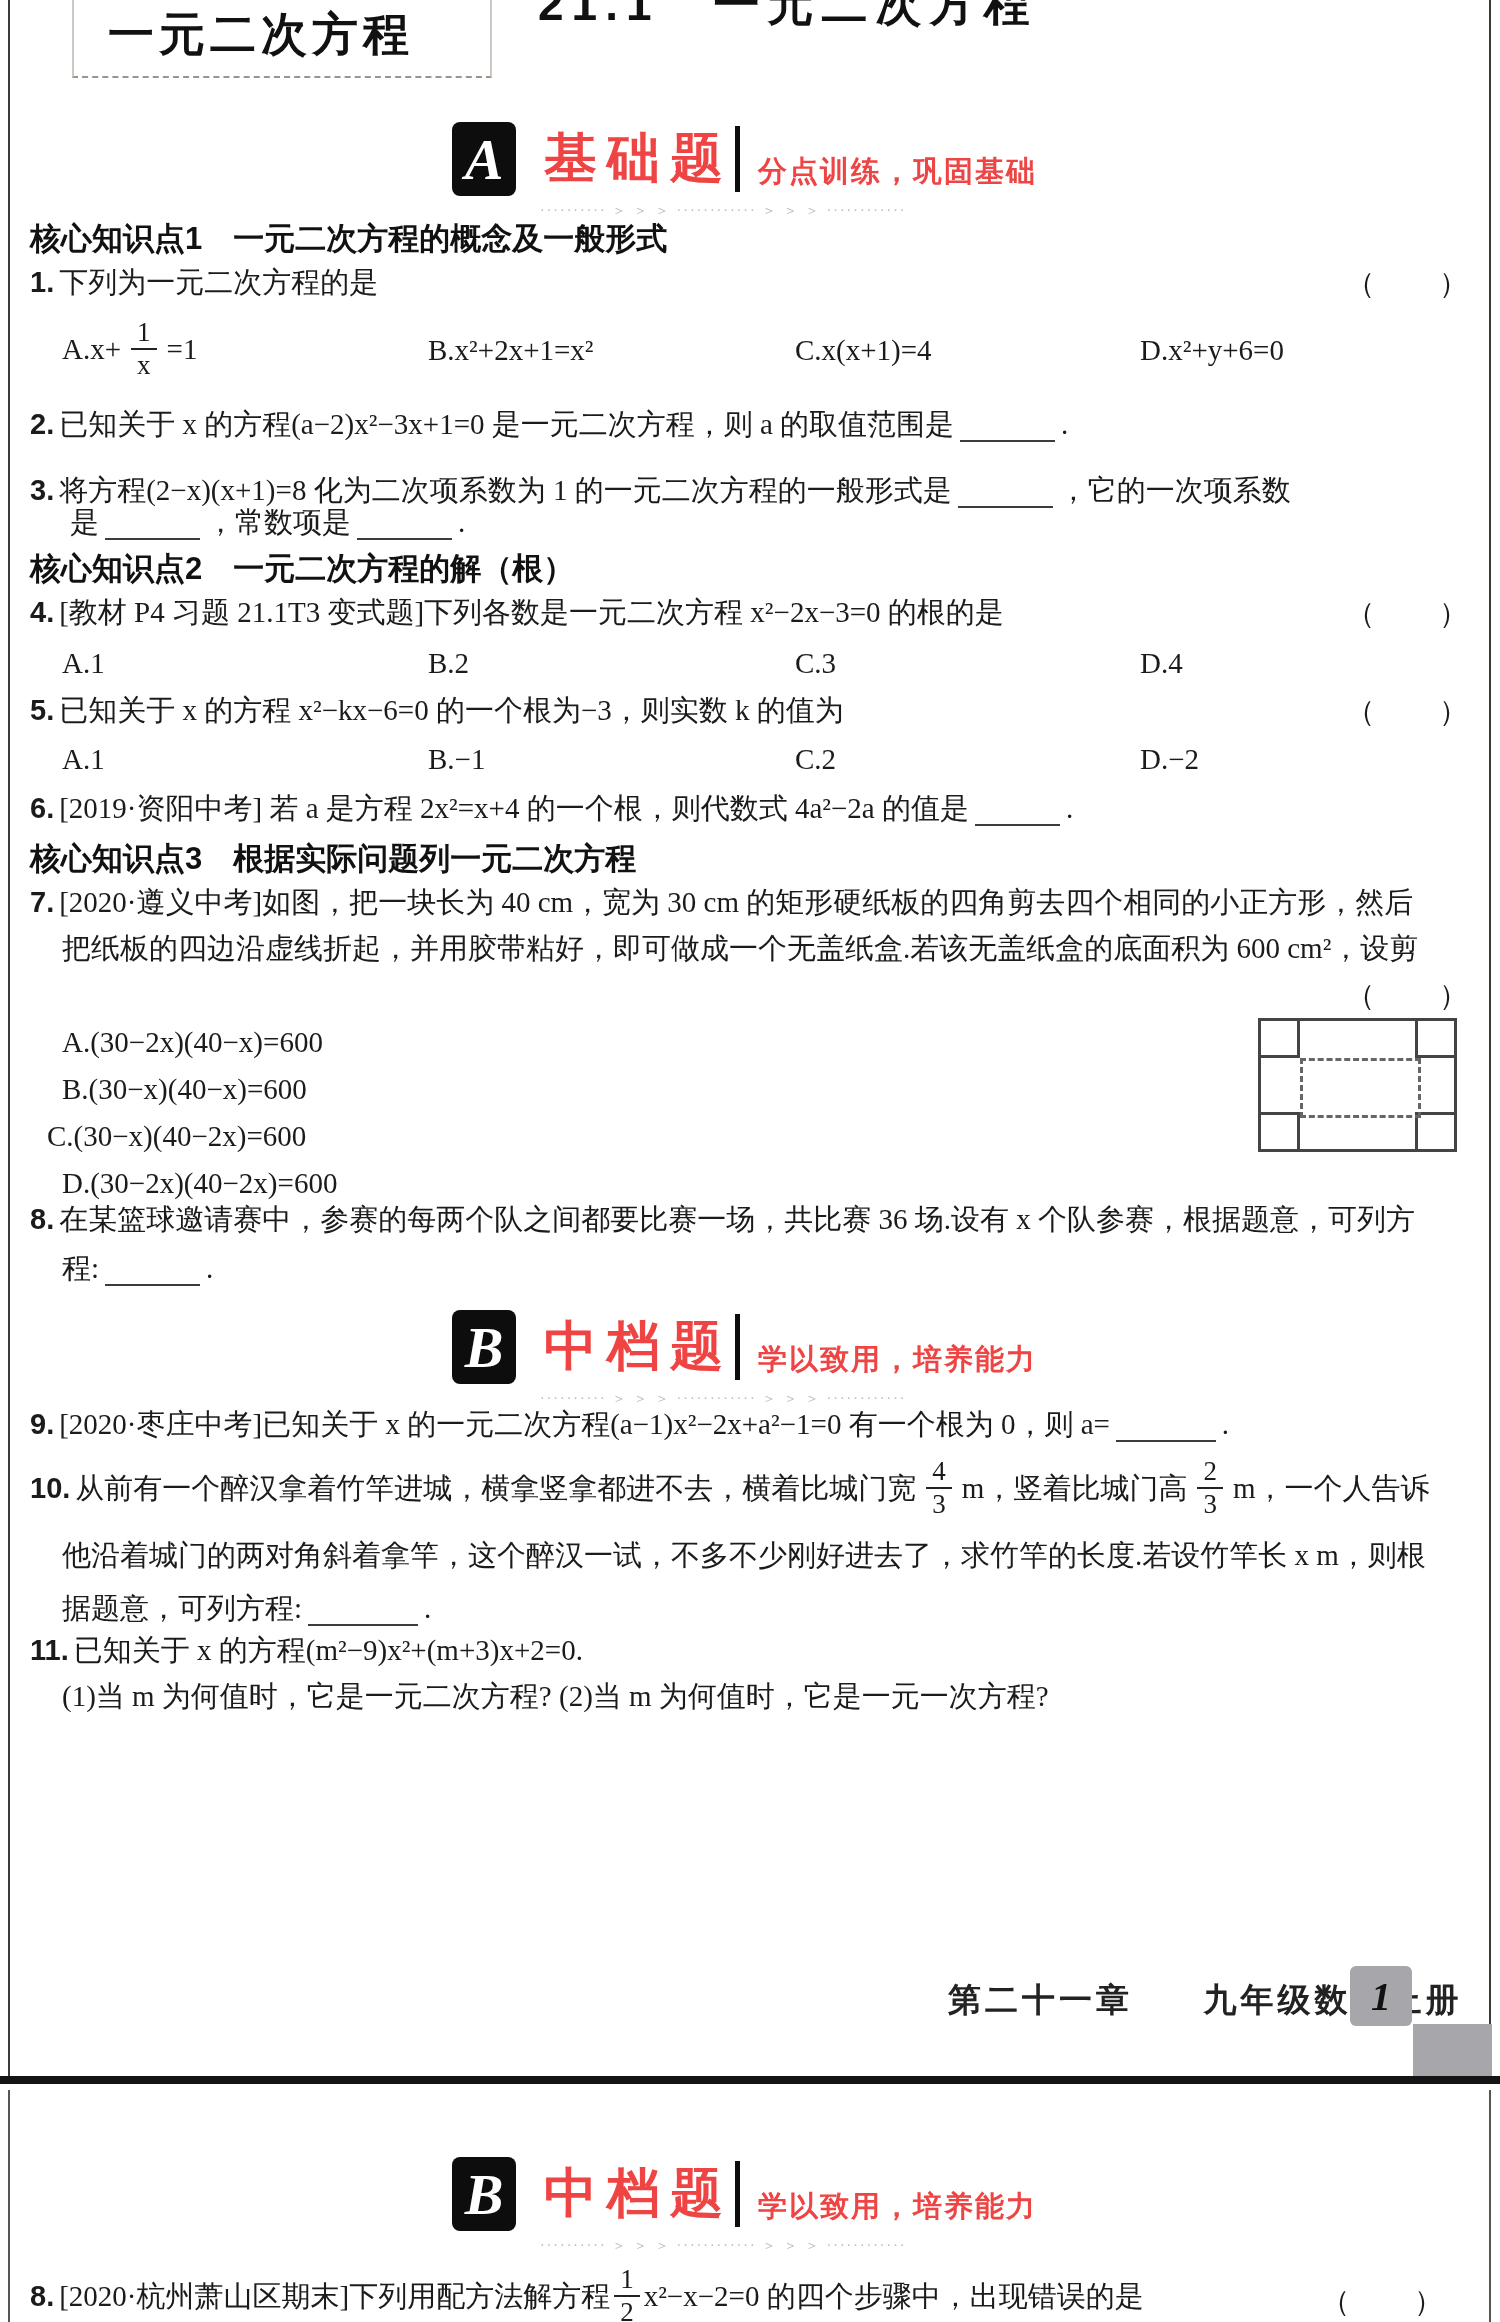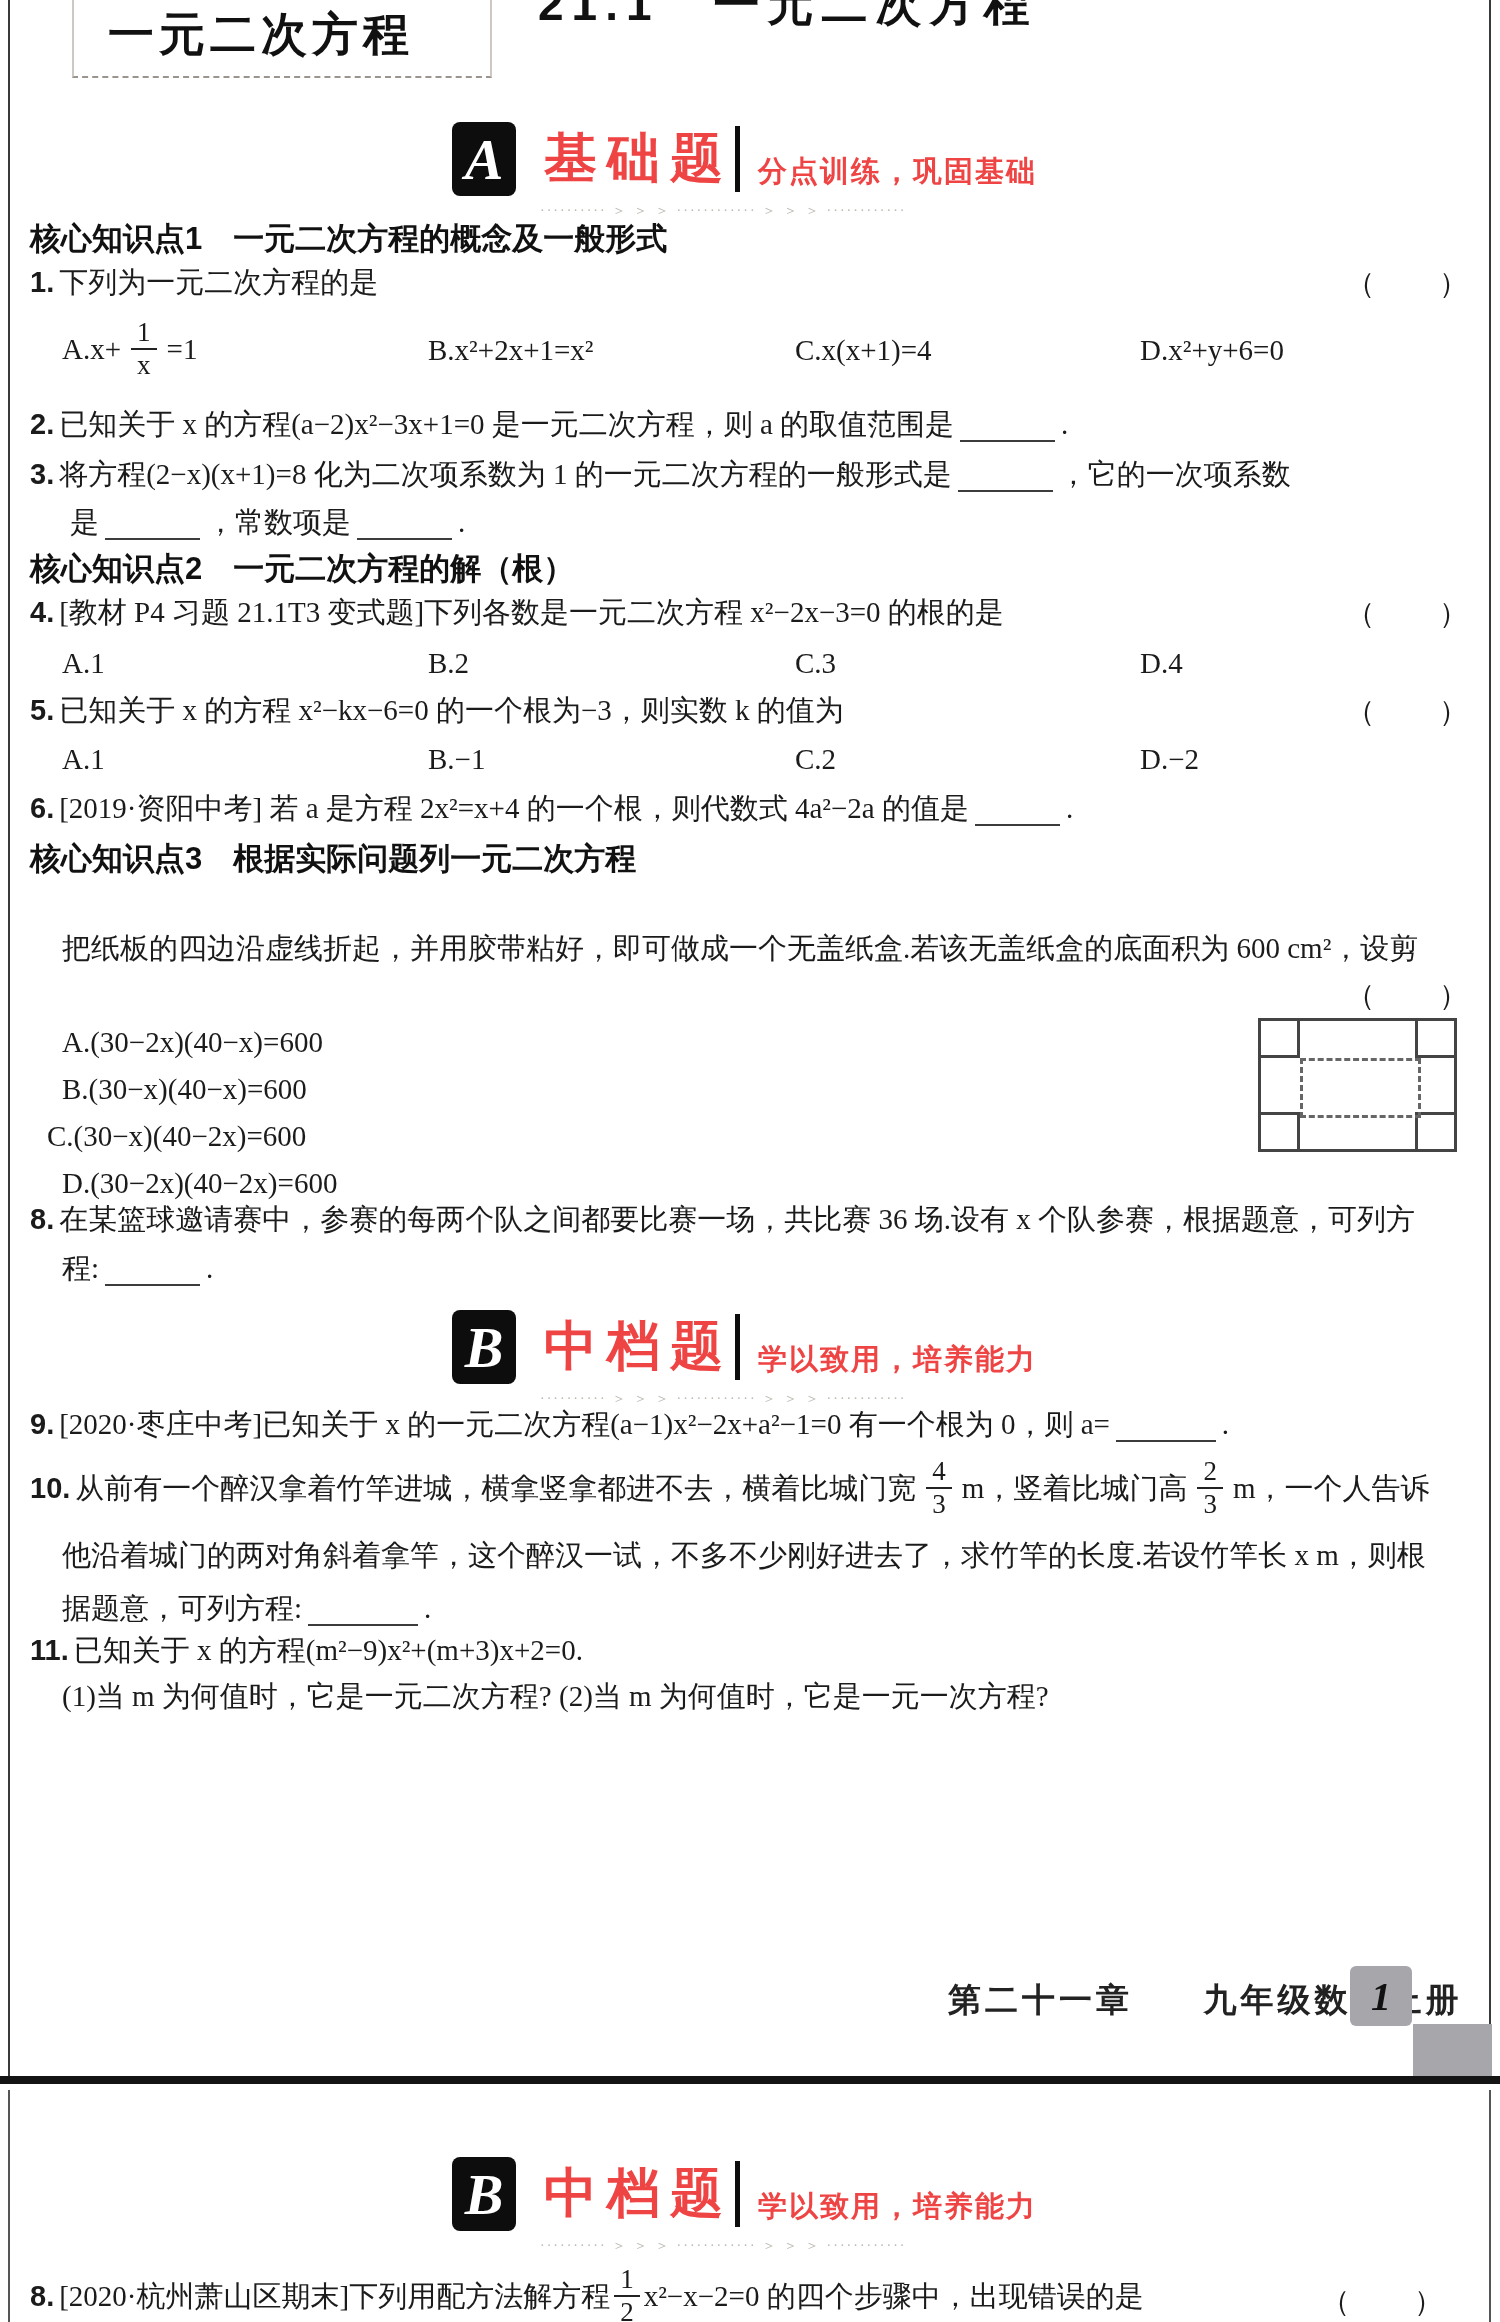--- a/index.html
+++ b/index.html
@@ -76,21 +76,21 @@
     <span>=1</span>
   </div>
   <div class="q" style="top:332px;left:428px;">B.x²+2x+1=x²</div>
   <div class="q" style="top:332px;left:795px;">C.x(x+1)=4</div>
   <div class="q" style="top:332px;left:1140px;">D.x²+y+6=0</div>
 
   <div class="q" style="top:406px;">
     <span class="qnum">2.</span><span>已知关于 x 的方程(a−2)x²−3x+1=0 是一元二次方程，则 a 的取值范围是</span><span class="blank"></span><span>.</span>
   </div>
 
-  <div class="q" style="top:456px;">
+  <div class="q" style="top:472px;">
     <span class="qnum">3.</span><span>将方程(2−x)(x+1)=8 化为二次项系数为 1 的一元二次方程的一般形式是</span><span class="blank"></span><span>，它的一次项系数</span>
   </div>
   <div class="q" style="top:504px;left:62px;margin-left:8px;">
     <span>是</span><span class="blank"></span><span>，常数项是</span><span class="blank"></span><span>.</span>
   </div>
 
   <div class="kp" style="top:548px;">核心知识点2　一元二次方程的解（根）</div>
 
   <div class="q" style="top:594px;">
     <span class="qnum">4.</span><span>[教材 P4 习题 21.1T3 变式题]下列各数是一元二次方程 x²−2x−3=0 的根的是</span>
@@ -109,20 +109,23 @@
   <div class="q" style="top:741px;left:428px;">B.−1</div>
   <div class="q" style="top:741px;left:795px;">C.2</div>
   <div class="q" style="top:741px;left:1140px;">D.−2</div>
 
   <div class="q" style="top:790px;">
     <span class="qnum">6.</span><span>[2019·资阳中考] 若 a 是方程 2x²=x+4 的一个根，则代数式 4a²−2a 的值是</span><span class="blank" style="width:85px;"></span><span>.</span>
   </div>
 
   <div class="kp" style="top:838px;">核心知识点3　根据实际问题列一元二次方程</div>
 
+  <div class="q" style="top:884px;">
+    <span class="qnum">7.</span><span>[2020·遵义中考]如图，把一块长为 40 cm，宽为 30 cm 的矩形硬纸板的四角剪去四个相同的小正方形，然后</span>
+  </div>
   <div class="q" style="top:930px;left:62px;">把纸板的四边沿虚线折起，并用胶带粘好，即可做成一个无盖纸盒.若该无盖纸盒的底面积为 600 cm²，设剪</div>
   <div class="bracket" style="top:976px;">（　　）</div>
   <div class="q" style="top:1024px;left:62px;">A.(30−2x)(40−x)=600</div>
   <div class="q" style="top:1071px;left:62px;">B.(30−x)(40−x)=600</div>
   <div class="q" style="top:1118px;left:47px;">C.(30−x)(40−2x)=600</div>
   <div class="q" style="top:1165px;left:62px;">D.(30−2x)(40−2x)=600</div>
 
   <div class="carton">
     <div class="corner" style="left:-3px;top:-3px;"></div>
     <div class="corner" style="right:-3px;top:-3px;"></div>

